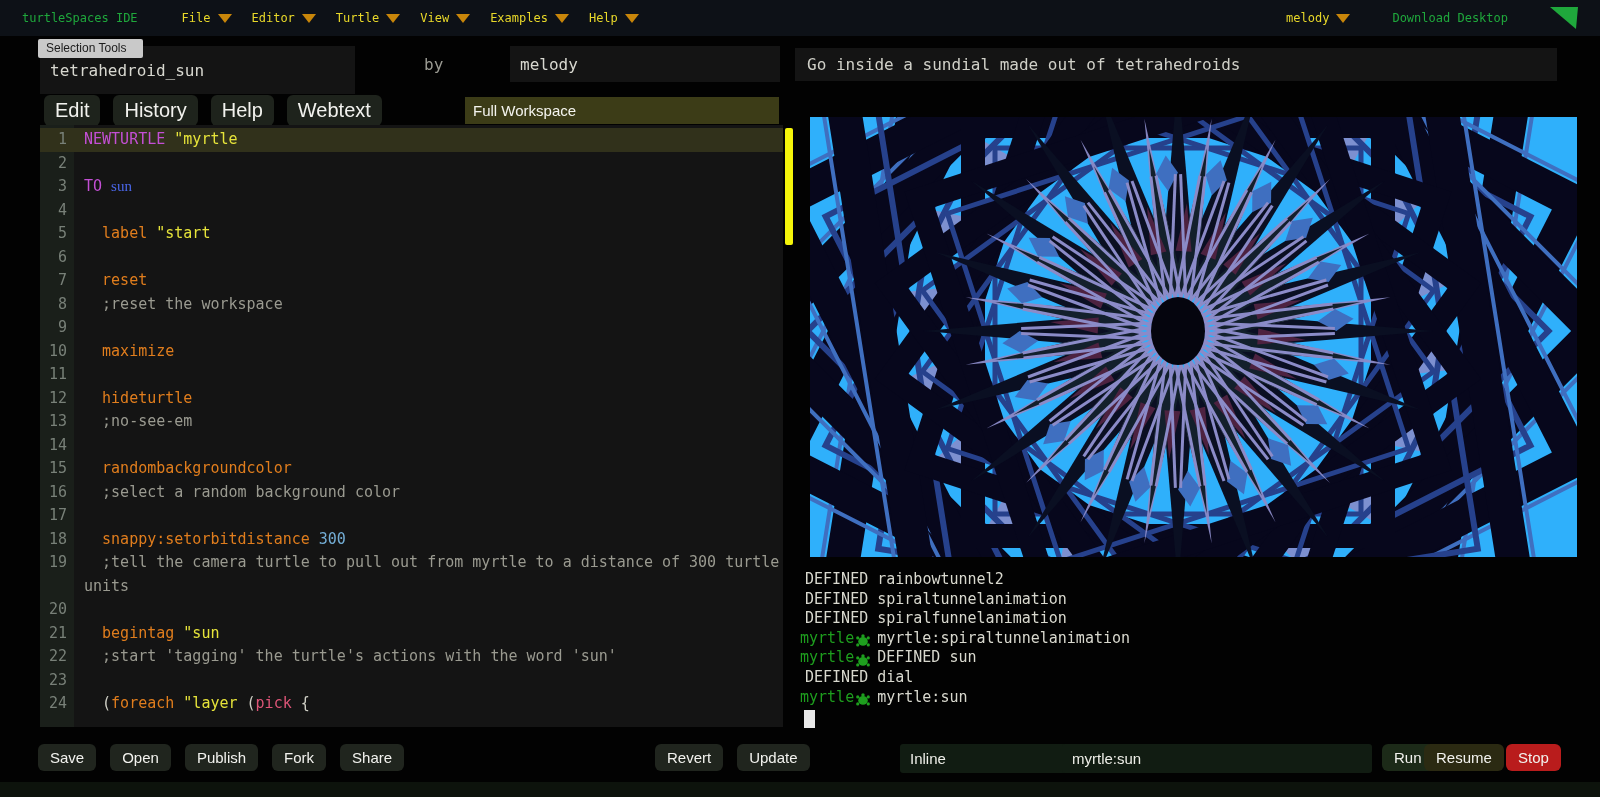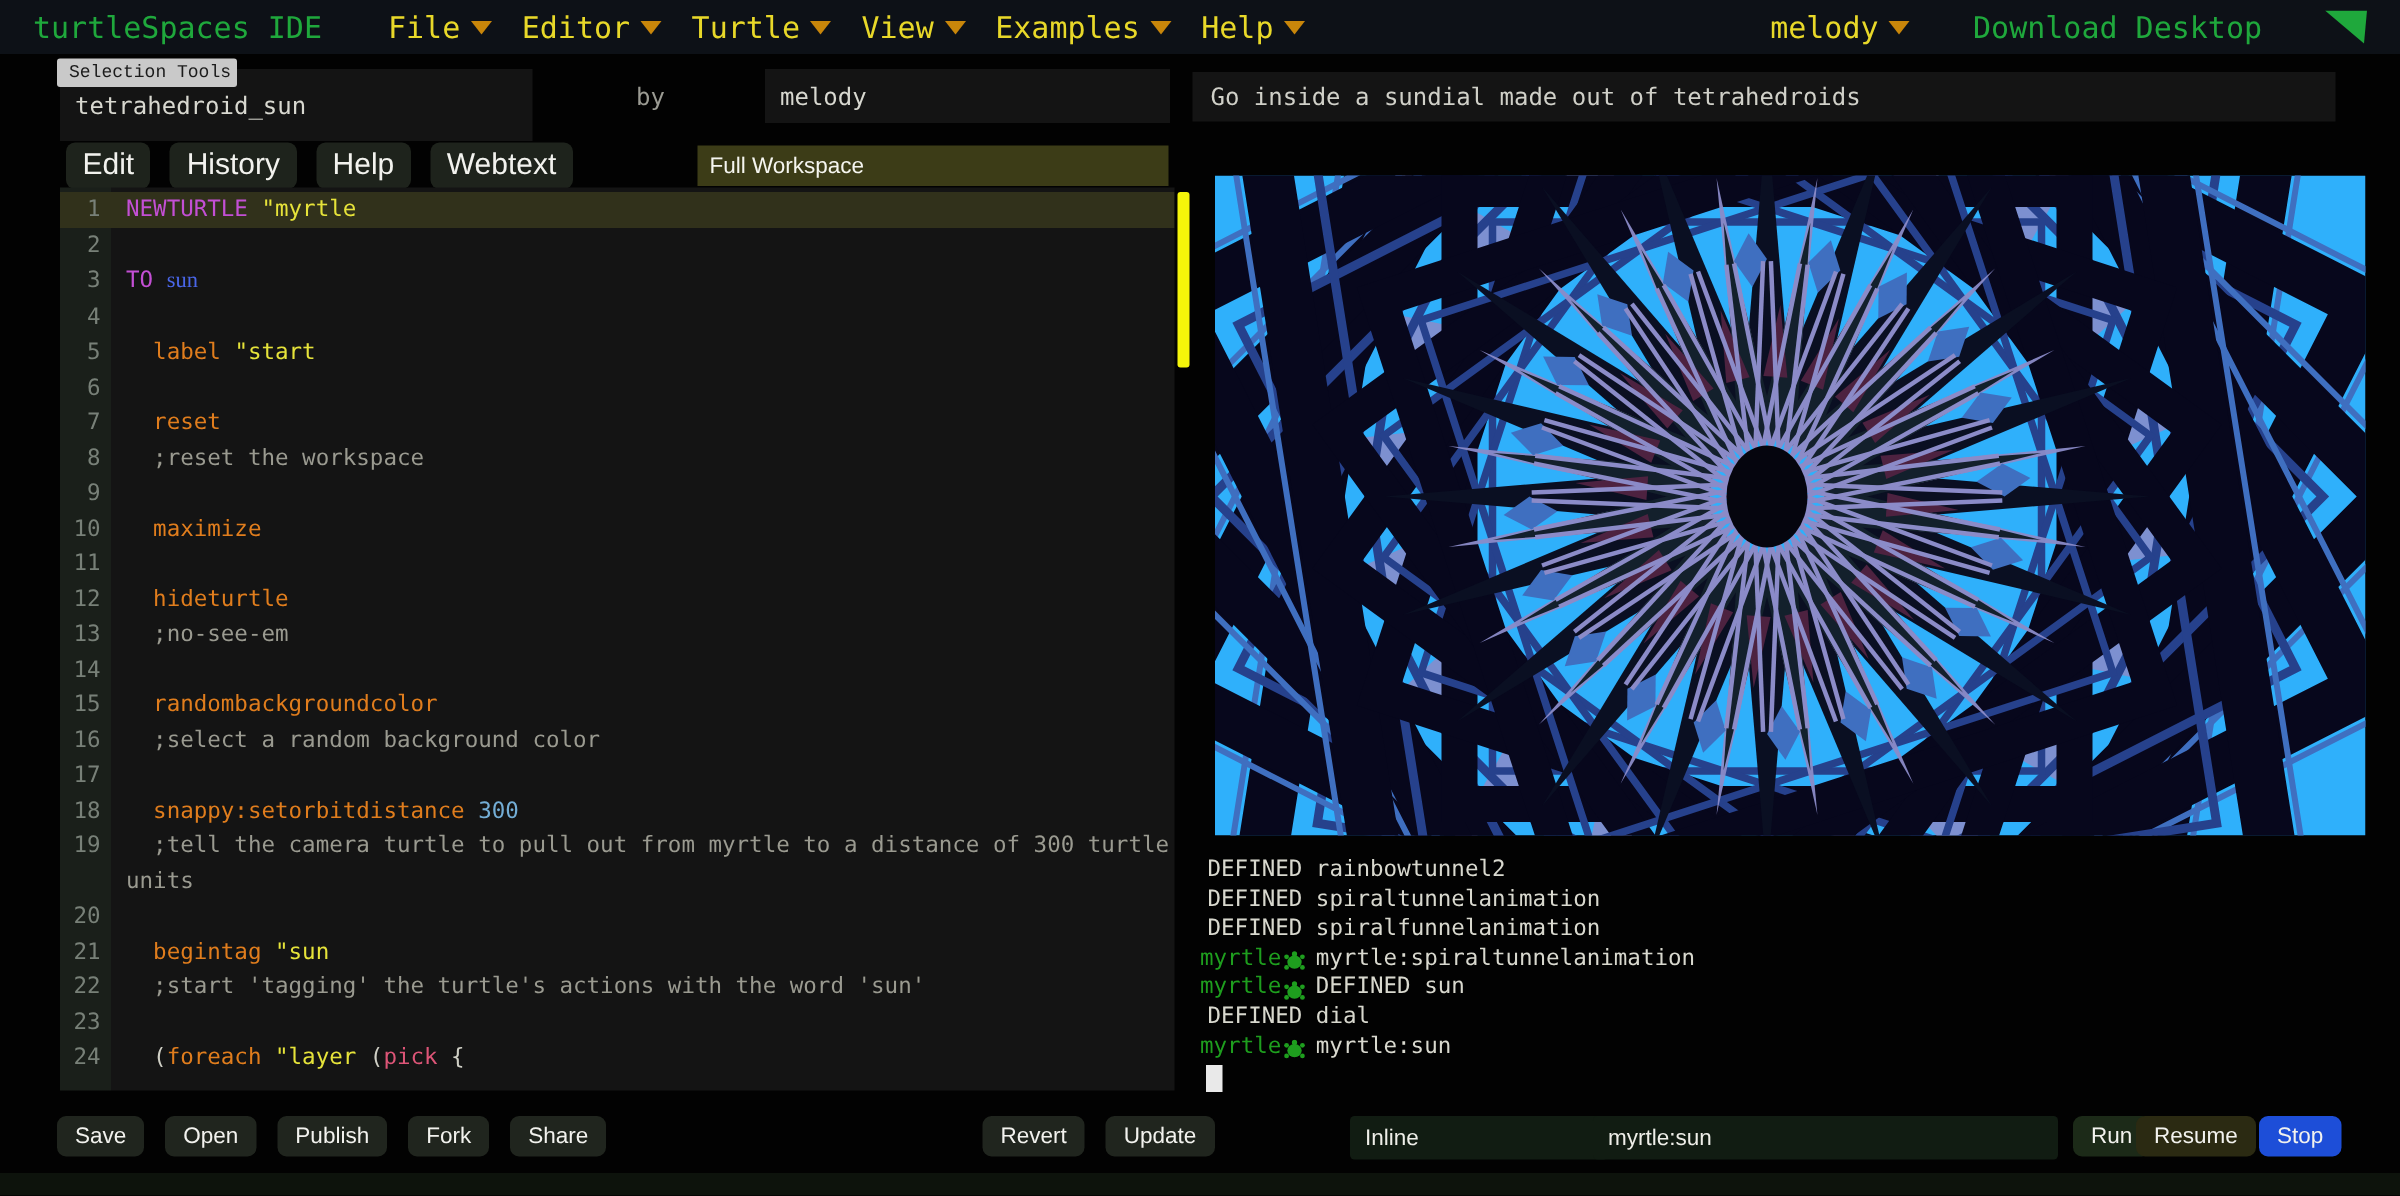--- a/index.html
+++ b/index.html
@@ -3,35 +3,35 @@
 <meta charset="utf-8">
 <style>
   * { margin:0; padding:0; box-sizing:border-box; }
   html,body { width:1600px; height:797px; background:#020202; overflow:hidden; }
   body { font-family:"DejaVu Sans Mono", monospace; position:relative; }
 
   
   .menubar {
     position:absolute; left:0; top:0; width:1600px; height:36px;
     background:#0d1117; display:flex; align-items:center; padding:0 22px;
-    font-size:20px;
+    font-size:12px;
   }
   .brand { color:#1fa83c; margin-right:44px; }
   .menus { display:flex; align-items:center; gap:20px; }
   .menu-item { color:#e8d829; cursor:pointer; display:inline-flex; align-items:center; gap:7px; }
   .caret { width:0; height:0; border-left:7px solid transparent; border-right:7px solid transparent; border-top:9px solid #c8860a; display:inline-block; }
   .menubar-right { margin-left:auto; display:flex; align-items:center; gap:42px; }
   .dl-link { color:#1fa83c; text-decoration:none; }
   .flag svg { display:block; }
 
   
   .tooltip {
     position:absolute; left:38px; top:39px; z-index:5;
-    background:#c9c9c9; color:#1b1b1b; font-family:Liberation Mono, monospace;
-    font-size:12px; padding:2px 4px 3px 8px; border-radius:2px;
+    background:#c9c9c9; color:#1b1b1b; font-family:Liberation Sans, sans-serif;
+    font-size:12px; padding:2px 16px 3px 8px; border-radius:2px;
   }
 
   
   .field {
     position:absolute; background:#141414; border:none; color:#d8d8d0;
     font-family:"DejaVu Sans Mono", monospace; font-size:16px; padding-left:10px;
     outline:none;
   }
   .f-name   { left:40px;  top:46px; width:315px; height:48px; }
   .by-label { position:absolute; left:424px; top:55px; color:#9a9a92; font-size:16px;text-align:center; }
@@ -100,21 +100,21 @@
     background:#111c12; color:#eeeee8; font-family:"Liberation Sans", sans-serif;
     font-size:15px; line-height:29px; padding-left:10px; border-radius:3px; cursor:pointer;
   }
   .runbar-input {
     position:absolute; left:1062px; top:744px; width:310px; height:29px;
     background:#111c12; color:#eeeee8; border:none; outline:none;
     font-family:"Liberation Sans", sans-serif; font-size:15px; padding-left:10px; border-radius:3px;
   }
   .btn-run    { position:absolute; left:1382px; top:744px; background:#1c2a18; }
   .btn-resume { position:absolute; left:1424px; top:744px; background:#2b2a12; }
-  .btn-stop   { position:absolute; left:1506px; top:744px; background:#1d4ed8; }
+  .btn-stop   { position:absolute; left:1506px; top:744px; background:#b91c1c; }
   .bottom-strip { position:absolute; left:0; top:782px; width:1600px; height:15px; background:#0d130c; }
 </style>
 </head>
 <body>
 
 <header class="menubar">
   <span class="brand">turtleSpaces IDE</span>
   <nav class="menus">
     <span class="menu-item">
         <span>File</span>

